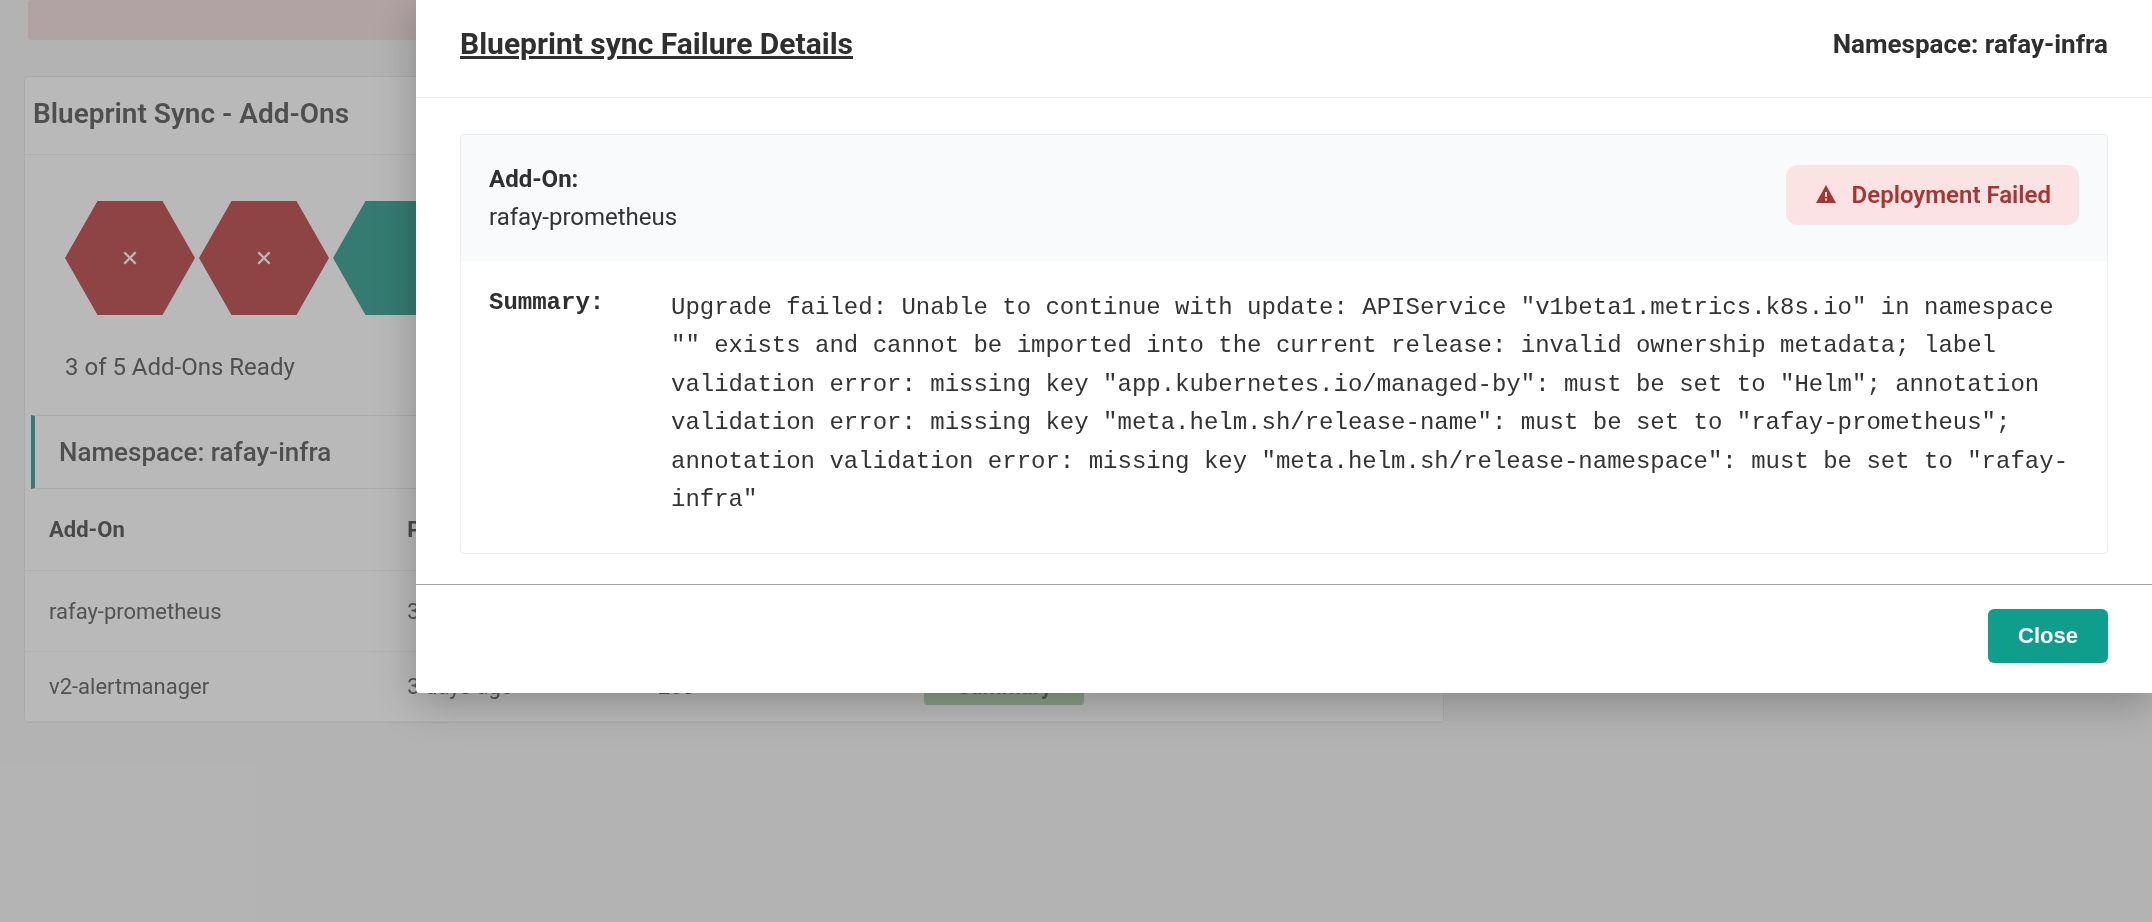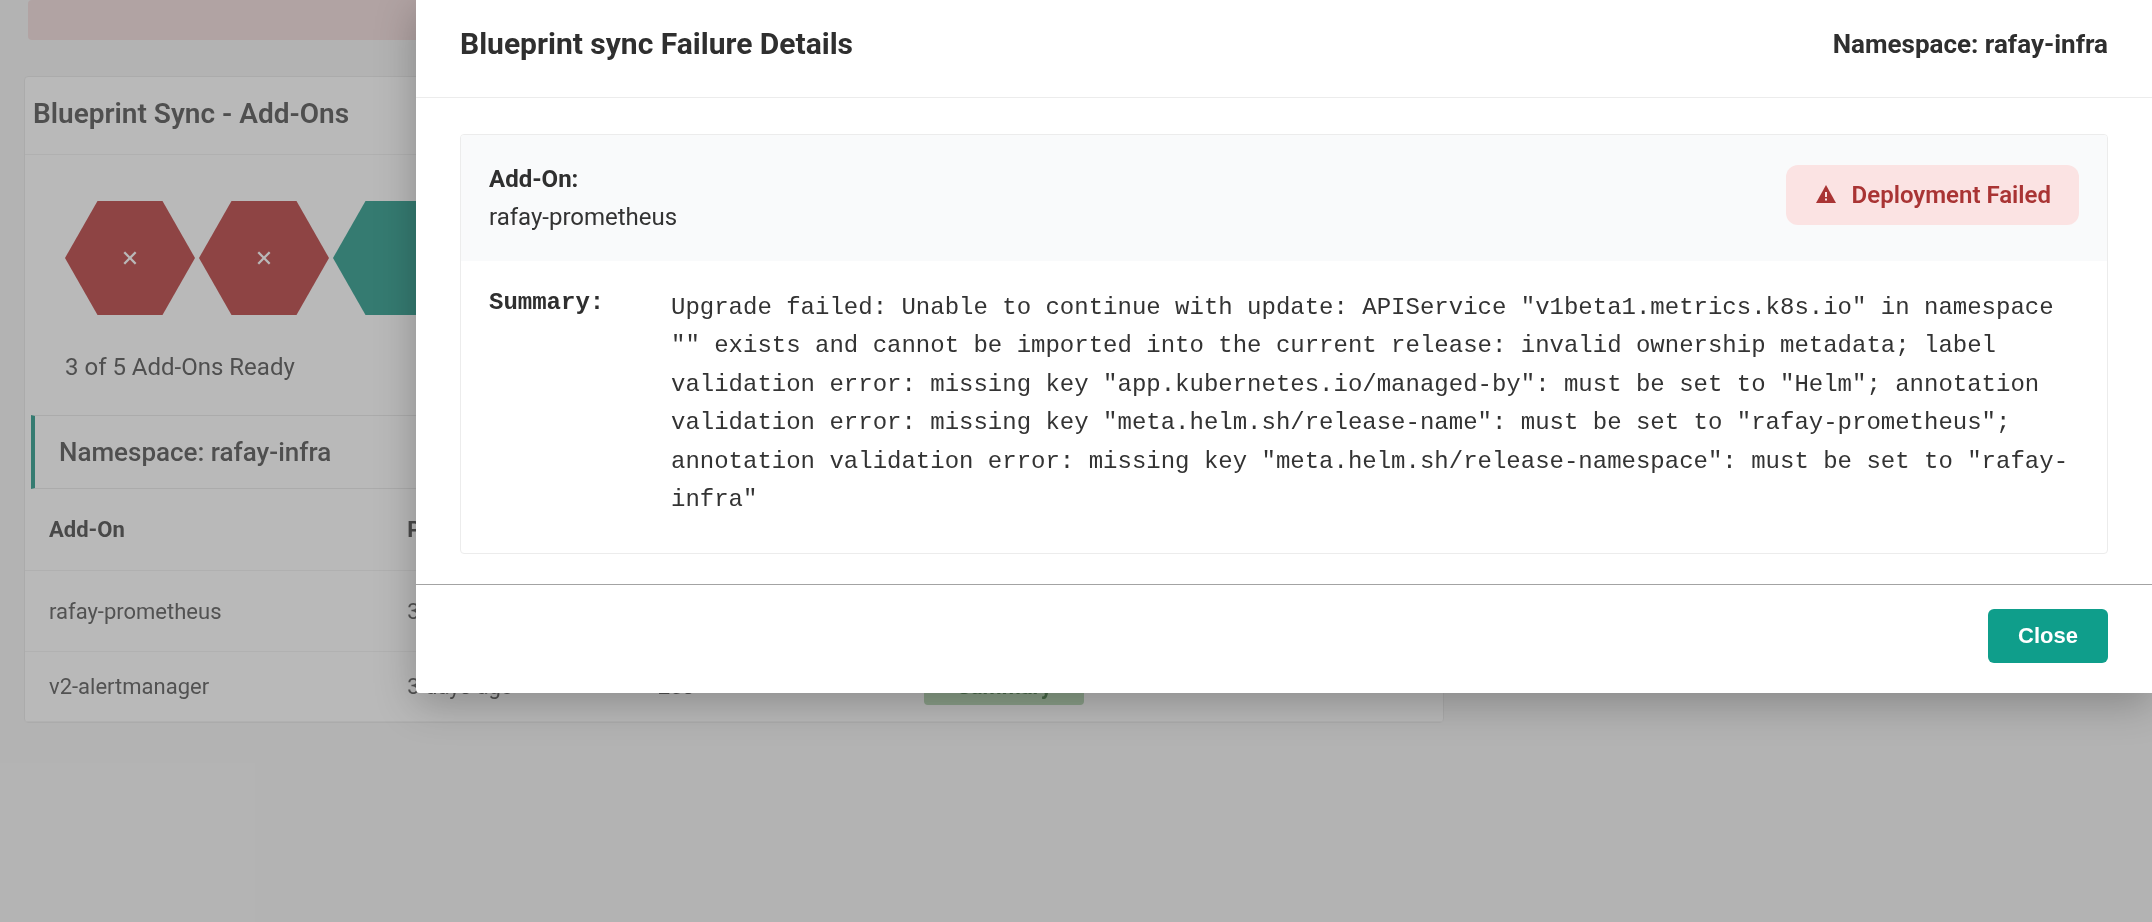--- a/index.html
+++ b/index.html
@@ -180,20 +180,21 @@
     display:flex;
     justify-content: space-between;
     align-items: center;
     padding: 26px 44px 36px 44px;
     border-bottom: 1px solid #ececec;
   }
   .modal-title {
     font-size: 30px;
     font-weight: 700;
     color: #2f2f2f;
+    text-decoration: underline;
   }
   .modal-ns {
     font-size: 26px;
     font-weight: 700;
     color: #2f2f2f;
   }
 
   .modal-body {
     padding: 36px 44px 30px 44px;
   }

